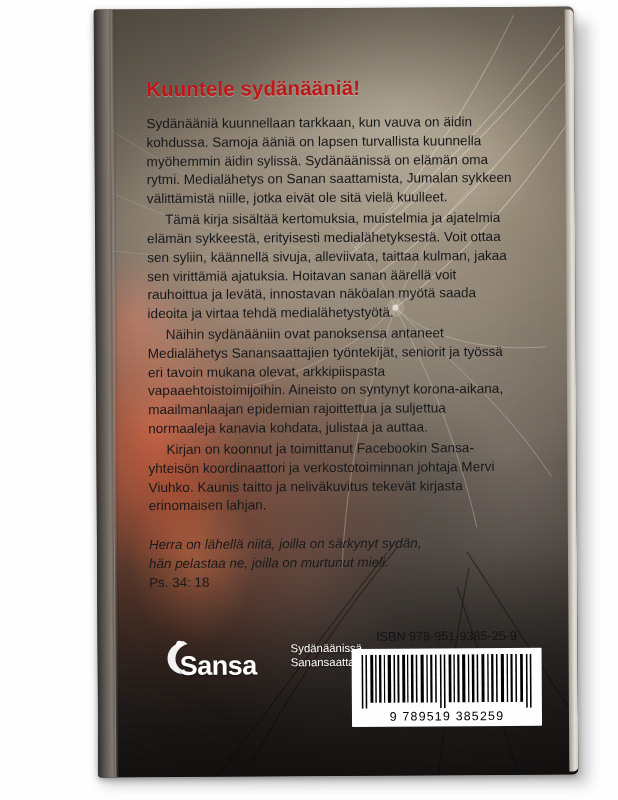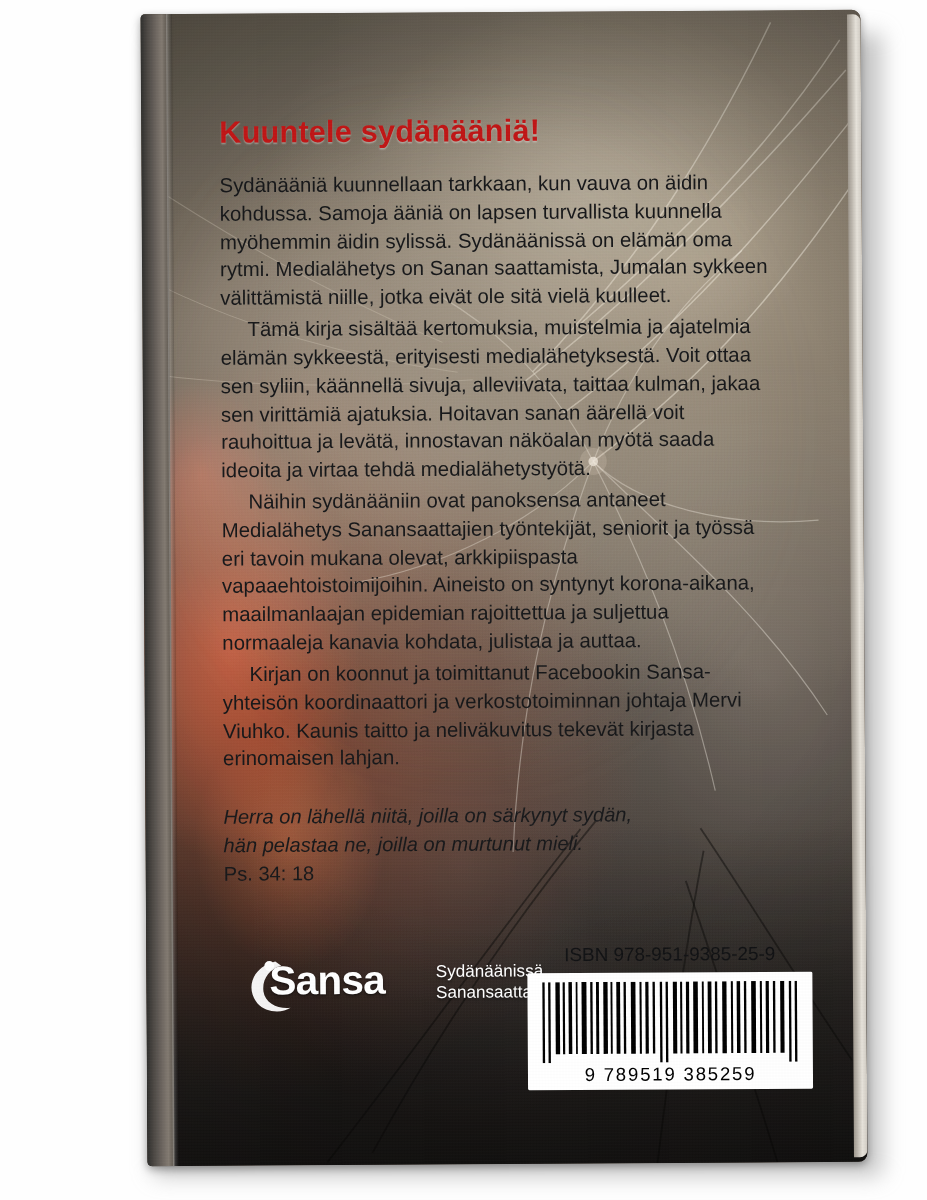--- a/index.html
+++ b/index.html
@@ -194,21 +194,21 @@
     gap: 9px;
   }
   .logo-mark {
     position: relative;
     width: 118px;
     height: 40px;
   }
   .logo-word {
     position: absolute;
     left: 16px;
-    top: 2px;
+    top: 14px;
     font-size: 27px;
     font-weight: bold;
     color: #ffffff;
     letter-spacing: -0.5px;
     text-shadow: 0 1px 2px rgba(0,0,0,0.5);
     text-align: right;
   }
   .logo-swoosh {
     position: absolute;
     left: 0;

